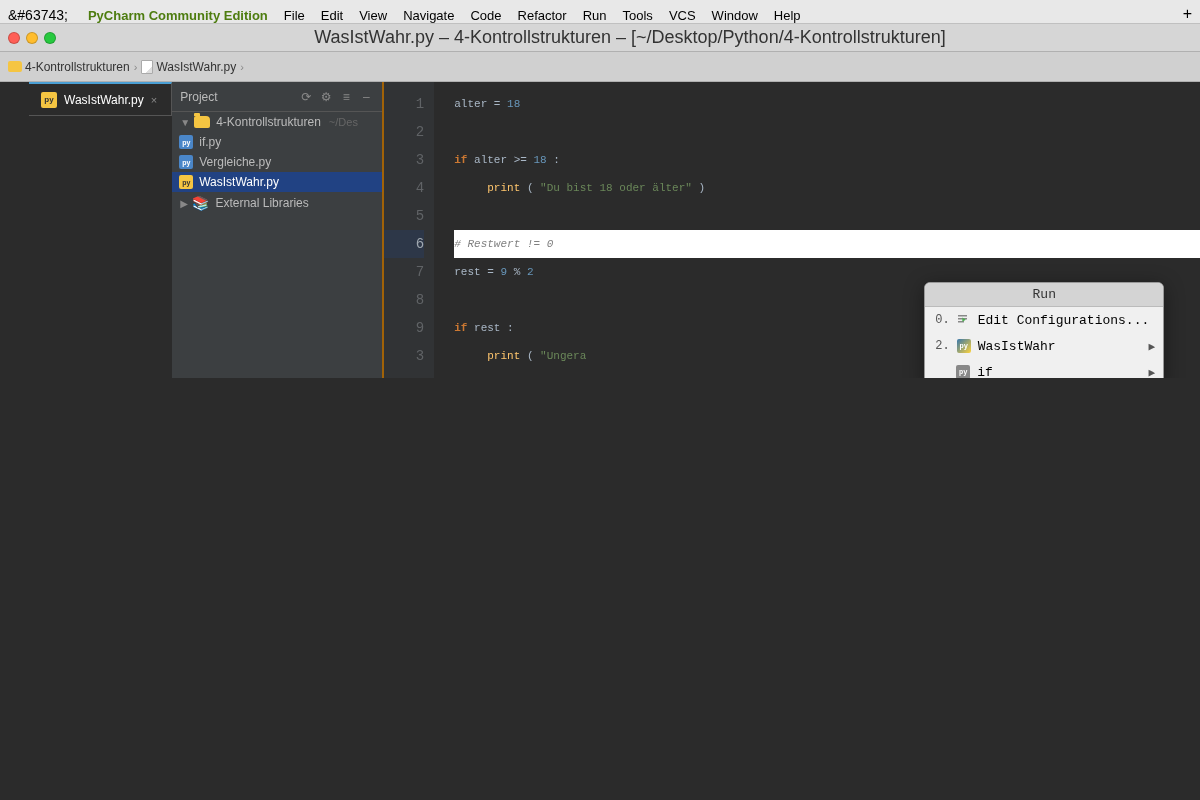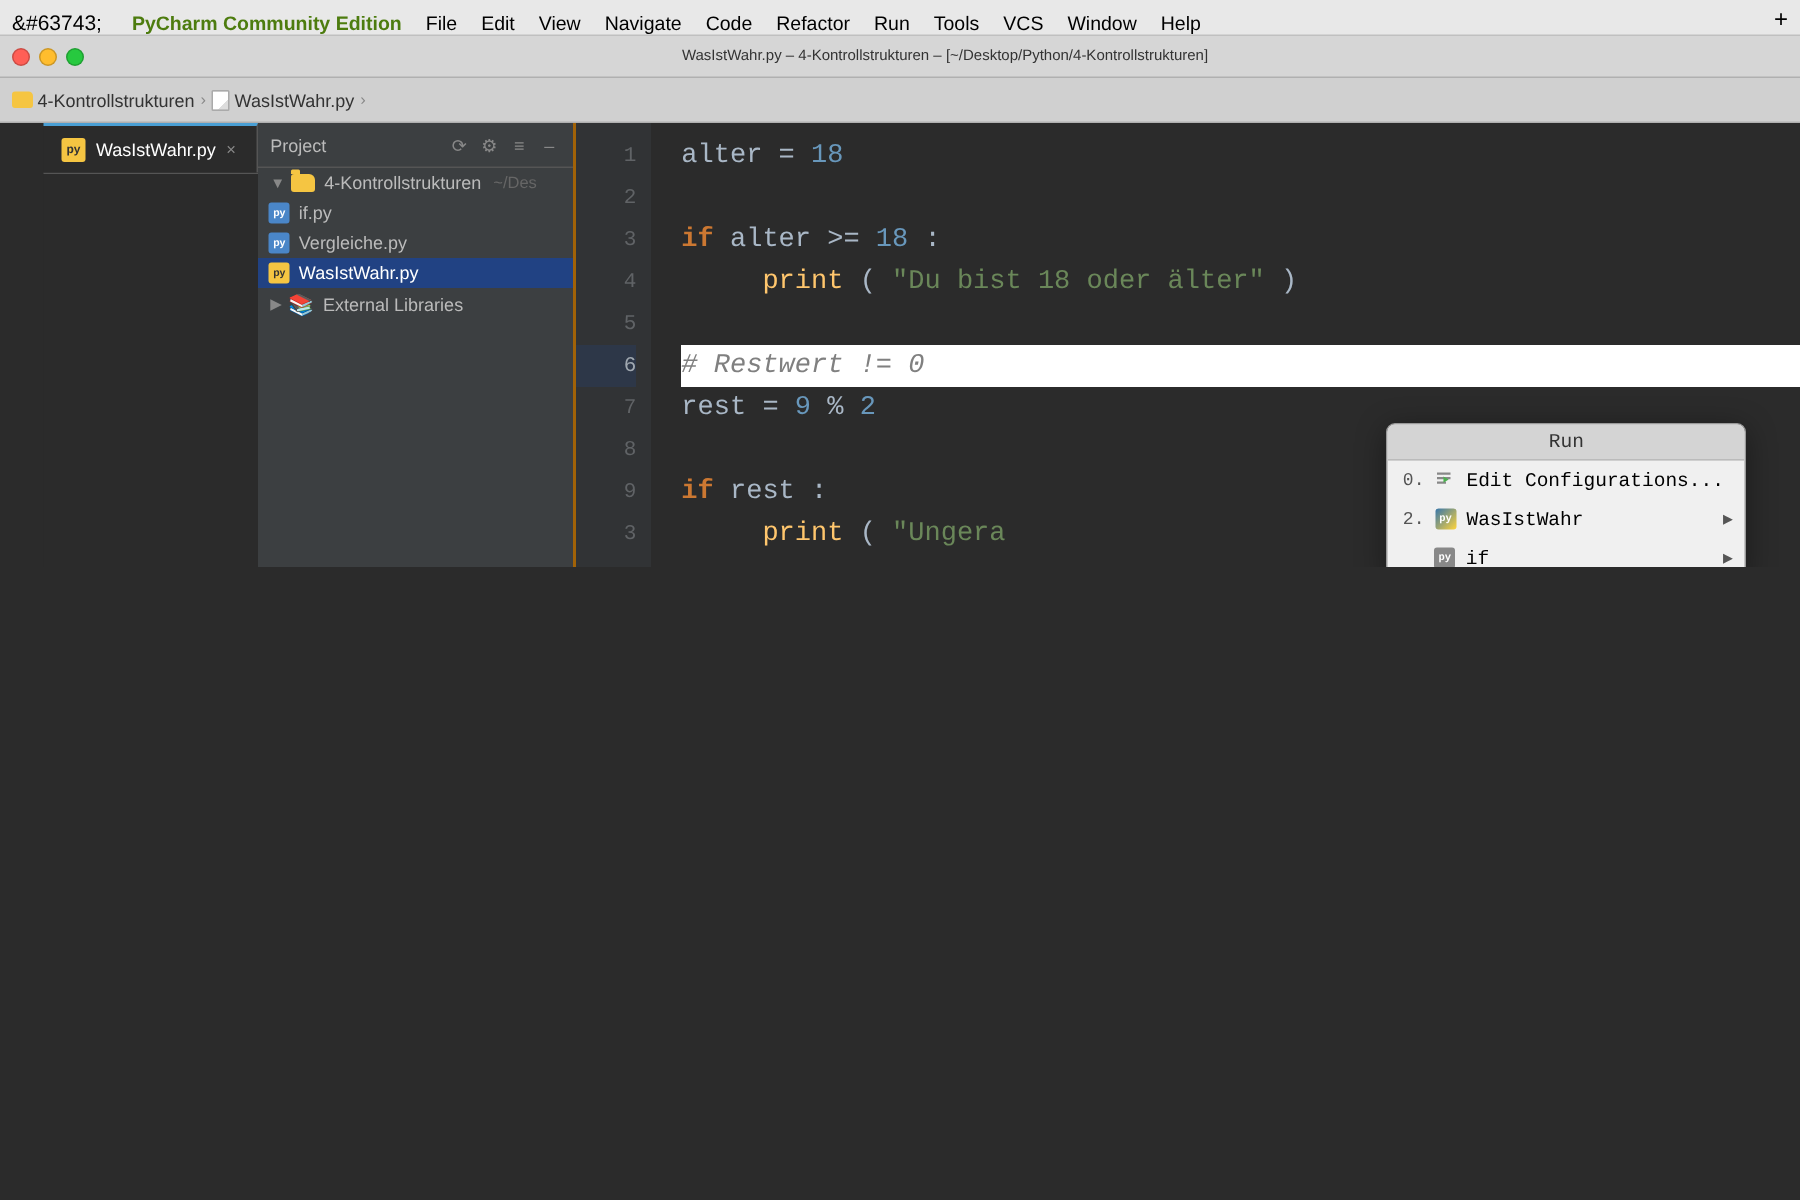--- a/index.html
+++ b/index.html
@@ -53,21 +53,21 @@
     .traffic-light {
       width: 12px;
       height: 12px;
       border-radius: 50%;
       border: 1px solid rgba(0,0,0,0.2);
     }
     .traffic-close { background: #ff5f56; }
     .traffic-min { background: #ffbd2e; }
     .traffic-max { background: #27c93f; }
     .title-text {
-      font-size: 10px;
+      font-size: 18px;
       color: #333;
       flex: 1;
       text-align: center;
     }
 
     
     .toolbar {
       display: flex;
       align-items: center;
       background: #d0d0d0;
@@ -284,21 +284,21 @@
 
     .code-lines {
       flex: 1;
       padding: 8px 0 8px 20px;
       overflow: hidden;
     }
 
     .code-line {
       height: 28px;
       line-height: 28px;
-      font-size: 18px;
+      font-size: 11px;
       white-space: nowrap;
       color: #a9b7c6;
     }
     .code-line.highlighted-line {
       background: #ffffff;
     }
 
     
     .kw { color: #cc7832; font-weight: bold; } 
     .num { color: #6897bb; } 

